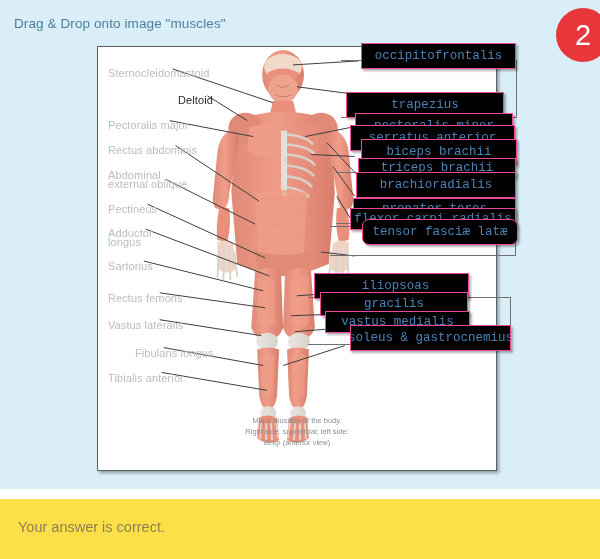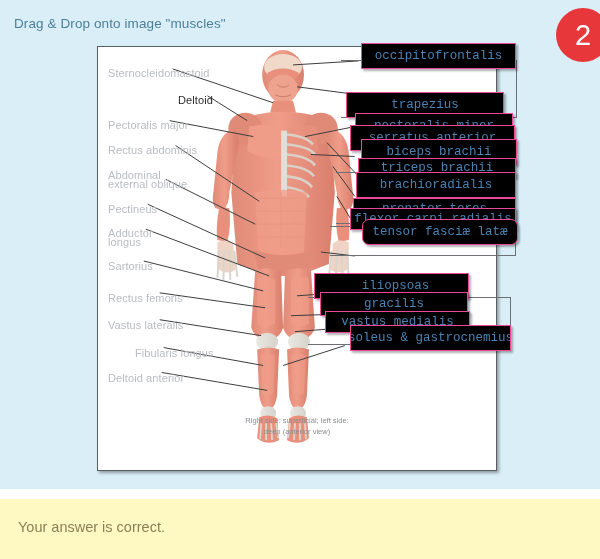--- a/index.html
+++ b/index.html
@@ -117,21 +117,21 @@
     box-sizing: border-box;
   }
 
   
   #feedback-bar {
     position: absolute;
     left: 0;
     top: 499px;
     width: 600px;
     height: 60px;
-    background: #fef9c3;
+    background: #fde047;
     box-sizing: border-box;
   }
 
   #feedback-text {
     position: absolute;
     left: 18px;
     top: 20px;
     font-size: 14.5px;
     color: #8a7f56;
   }
@@ -288,24 +288,25 @@
         <div class="anat-label" style="left: 10px; top: 97px;">Rectus abdominis</div>
         <div class="anat-label" style="left: 10px; top: 122px;">Abdominal</div>
         <div class="anat-label" style="left: 10px; top: 131px;">external oblique</div>
         <div class="anat-label" style="left: 10px; top: 156px;">Pectineus</div>
         <div class="anat-label" style="left: 10px; top: 180px;">Adductor</div>
         <div class="anat-label" style="left: 10px; top: 189px;">longus</div>
         <div class="anat-label" style="left: 10px; top: 213px;">Sartorius</div>
         <div class="anat-label" style="left: 10px; top: 245px;">Rectus femoris</div>
         <div class="anat-label" style="left: 10px; top: 272px;">Vastus lateralis</div>
         <div class="anat-label" style="left: 10px; top: 300px; margin-left: 27px;">Fibularis longus</div>
-        <div class="anat-label" style="left: 10px; top: 325px;">Deltoid anterior</div>
+        <div class="anat-label" style="left: 10px; top: 325px;">Tibialis anterior</div>
       </div>
 
     <div id="image-caption">
+      <div>Major muscles of the body.</div>
       <div>Right side: superficial; left side:</div>
       <div>deep (anterior view)</div>
     </div>
   </div>
 
   <div class="connector" style="left:341px; top:60px; width:176px; height:58px; border-width:1px; border-left:none;"></div>
   <div class="connector" style="left:336px; top:172px; width:180px; height:52px; border-width:1px; border-left:none;"></div>
   <div class="connector" style="left:308px; top:297px; width:203px; height:48px; border-width:1px; border-left:none;"></div>
   <div class="connector" style="left:330px; top:226px; width:186px; height:30px; border-width:1px; border-left:none;"></div>
 

